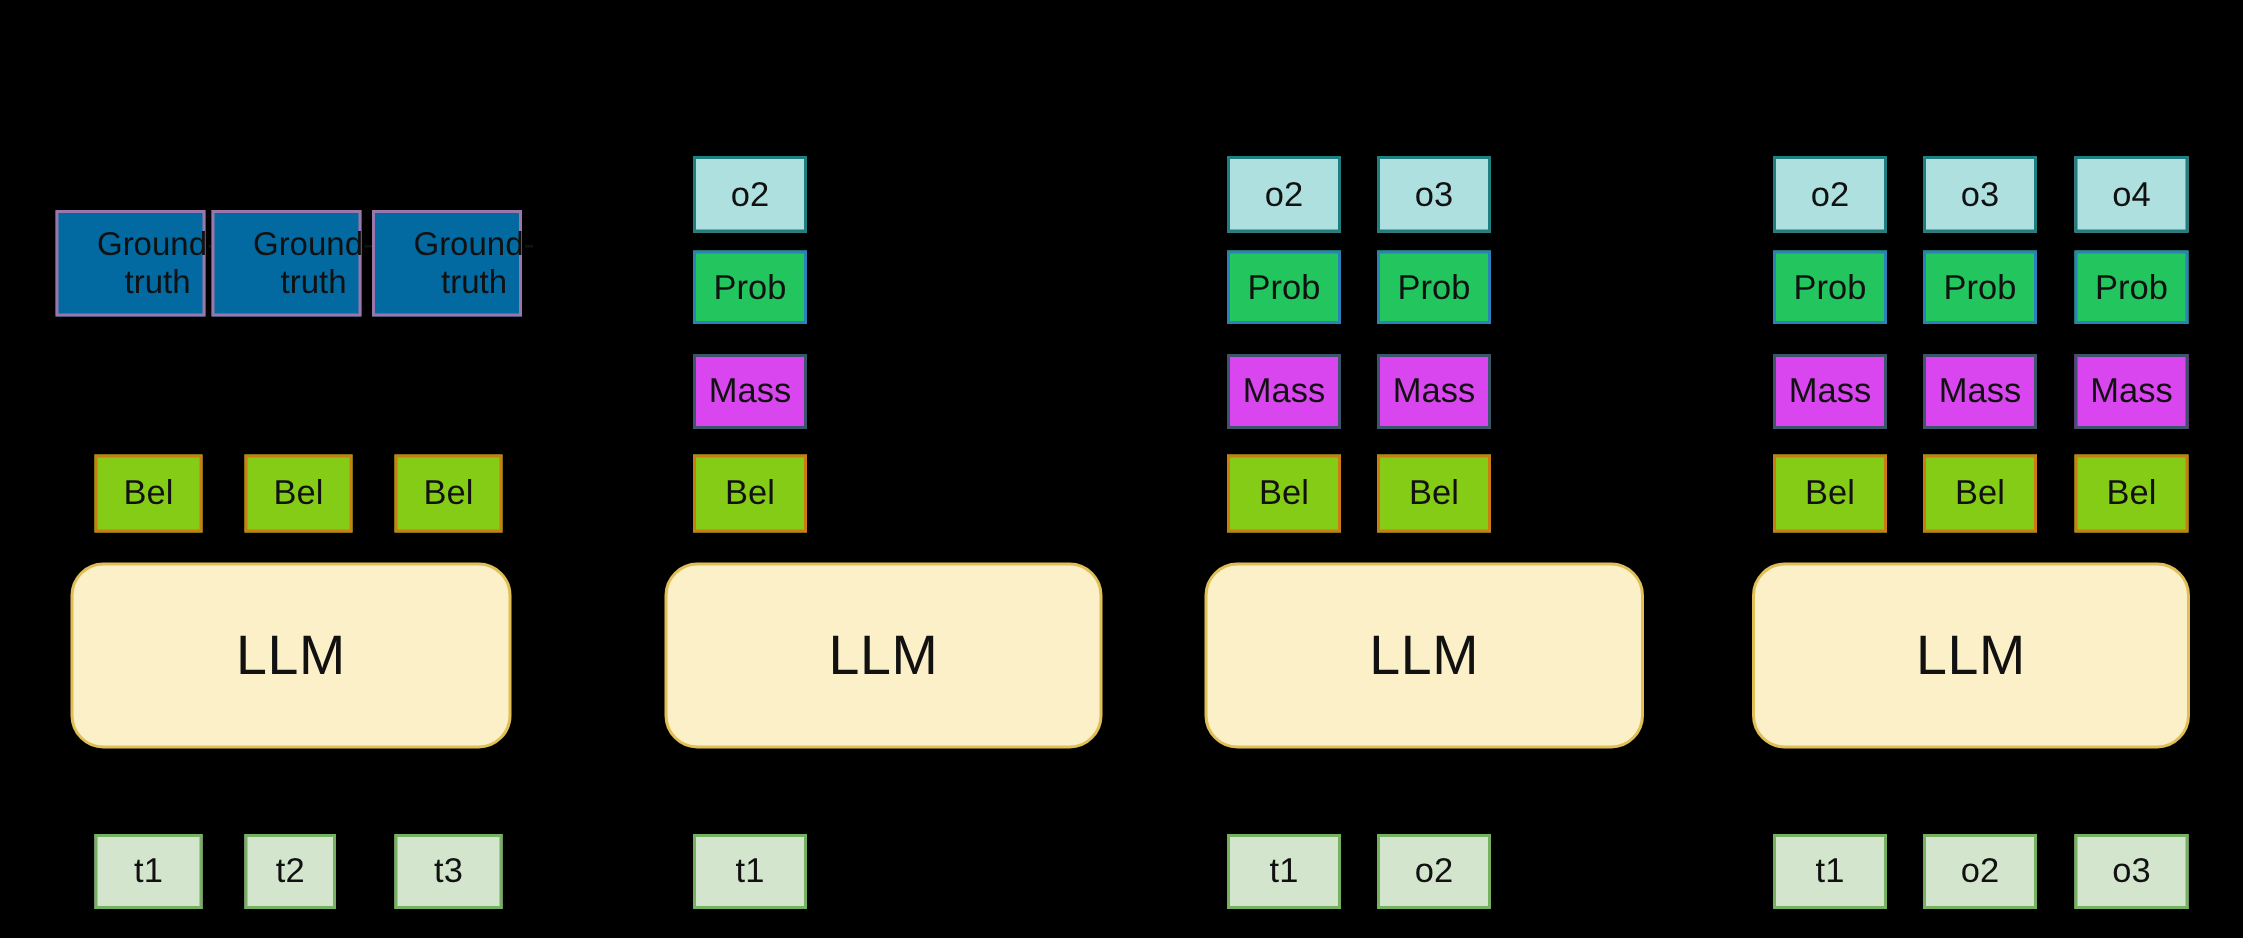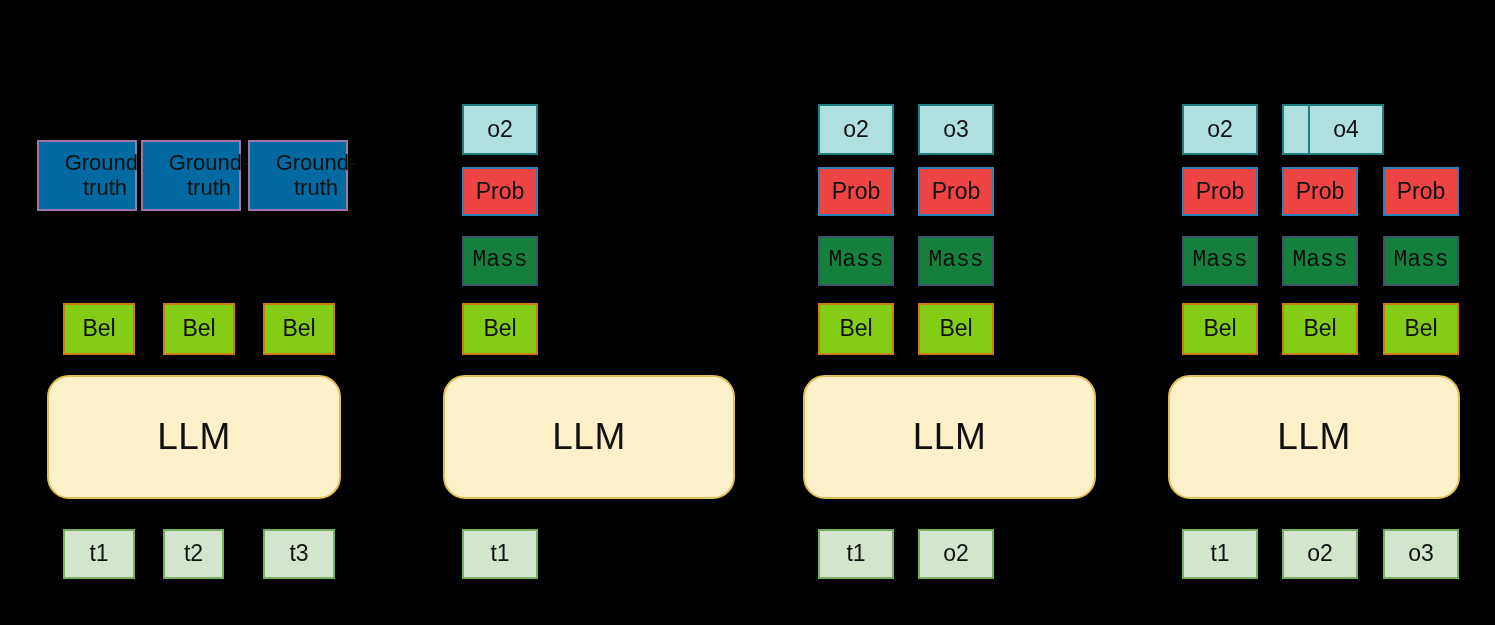--- a/index.html
+++ b/index.html
@@ -37,27 +37,27 @@
     font-size: 23px;
     border-width: 2px;
     border-style: solid;
   }
   
   .row-gt   { top: 140px; height: 71px; font-size: 22px; }
   .row-o    { top: 104px; height: 51px; }
   .row-prob { top: 167px; height: 49px; }
   .row-mass { top: 236px; height: 50px; }
   .row-bel  { top: 303px; height: 52px; }
-  .row-tok  { top: 529px; height: 50px; }
+  .row-tok  { top: 556px; height: 50px; }
 
   
   .c-ground { background: #0369a1; border-color: #9a76ab; padding-left: 36px; }
   .c-obs    { background: #aee0e0; border-color: #1f7f80; }
-  .c-prob   { background: #ef4444; border-color: #2b82b8; }
-  .c-mass   { background: #15803d; border-color: #3d556b; font-family: Liberation Mono, monospace; }
+  .c-prob   { background: #22c55e; border-color: #2b82b8; }
+  .c-mass   { background: #d946ef; border-color: #3d556b; }
   .c-bel    { background: #84cc16; border-color: #cc7c15; }
   .c-token  { background: #d3e5cd; border-color: #76b061; }
 
   .llm {
     position: absolute;
     top: 375px;
     height: 124px;
     box-sizing: border-box;
     background: #fcf0c8;
     border: 2px solid #e0bf56;
@@ -117,20 +117,20 @@
       <div class="cell c-obs row-o" style="left: 1182px; width: 76px;">o2</div>
       <div class="cell c-prob row-prob" style="left: 1182px; width: 76px;">Prob</div>
       <div class="cell c-mass row-mass" style="left: 1182px; width: 76px;">Mass</div>
       <div class="cell c-bel row-bel" style="left: 1182px; width: 76px;">Bel</div>
       <div class="cell c-token row-tok" style="left: 1182px; width: 76px;">t1</div>
       <div class="cell c-obs row-o" style="left: 1282px; width: 76px;">o3</div>
       <div class="cell c-prob row-prob" style="left: 1282px; width: 76px;">Prob</div>
       <div class="cell c-mass row-mass" style="left: 1282px; width: 76px;">Mass</div>
       <div class="cell c-bel row-bel" style="left: 1282px; width: 76px;">Bel</div>
       <div class="cell c-token row-tok" style="left: 1282px; width: 76px;">o2</div>
-      <div class="cell c-obs row-o" style="left: 1308px; width: 76px;">o4</div>
+      <div class="cell c-obs row-o" style="left: 1383px; width: 76px;">o4</div>
       <div class="cell c-prob row-prob" style="left: 1383px; width: 76px;">Prob</div>
       <div class="cell c-mass row-mass" style="left: 1383px; width: 76px;">Mass</div>
       <div class="cell c-bel row-bel" style="left: 1383px; width: 76px;">Bel</div>
       <div class="cell c-token row-tok" style="left: 1383px; width: 76px;">o3</div>
       <div class="llm" style="left: 1168px; width: 292px;">LLM</div>
     </div>
   </div>
 
 </body></html>

